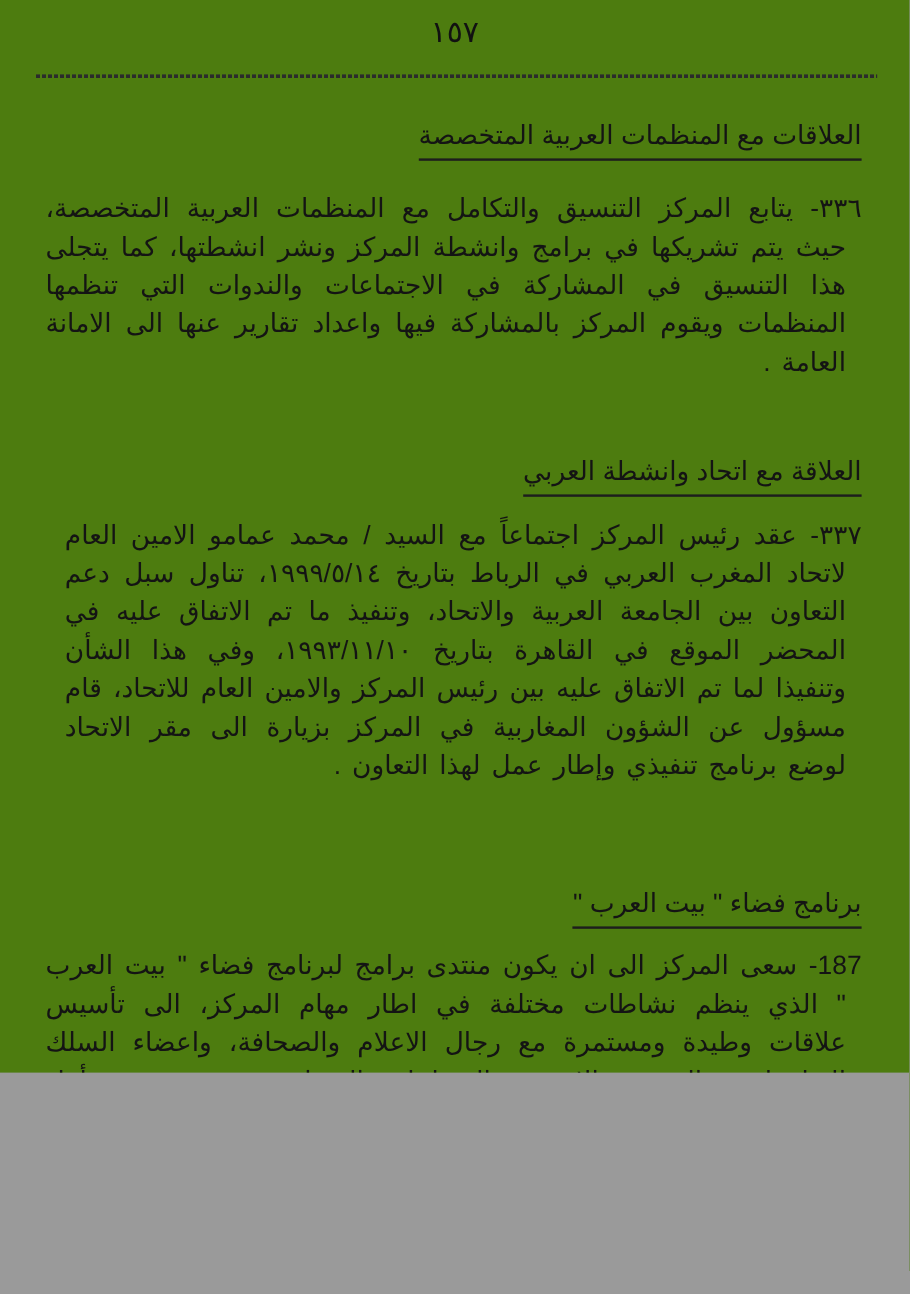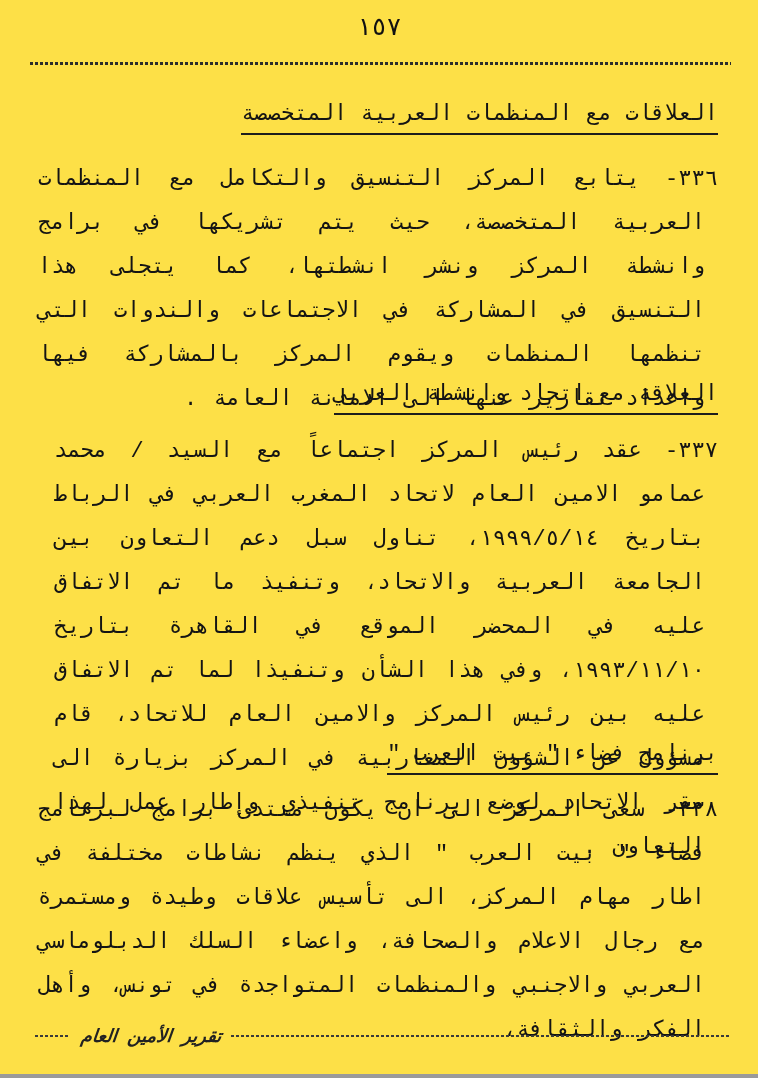--- a/index.html
+++ b/index.html
@@ -1,21 +1,21 @@
 <!DOCTYPE html>
 <html lang="ar"><head>
 <meta charset="utf-8">
 <style>
   html,body{margin:0;padding:0;background:#9a9a9a;}
   .page{
     position:relative;
-    width:758px;height:1074px;
+    width:758px;height:894px;
     margin:0 auto;
-    background:#fde047;
-    font-family:Liberation Mono, monospace;
+    background:#4d7c0f;
+    font-family:Liberation Sans, sans-serif;
     color:#141414;
     overflow:hidden;
   }
   .page-number{
     position:absolute;top:12px;left:0;right:0;
     text-align:center;
     font-size:25px;
     letter-spacing:9px;
     color:#111;
   }
@@ -33,21 +33,21 @@
     white-space:nowrap;
   }
   .heading .hline{
     display:inline-block;
     padding-bottom:6px;
     border-bottom:2px solid #1d1d1d;
     text-align:right;
   }
   .para{
     position:absolute;right:40px;left:38px;margin:0;
-    font-size:22px;line-height:44px;
+    font-size:22px;line-height:32px;
     text-align:justify;
     direction:rtl;
     word-spacing:3px;
     padding-right:13px;text-indent:-13px;
   }
   .h1pos{top:100px;}
   .p336pos{top:158px;}
   .h2pos{top:380px;}
   .p337pos{top:430px;margin-left:16px;}
   .h3pos{top:740px;}
@@ -103,21 +103,21 @@
     <p class="para p337pos">
       <span>٣٣٧-</span>
       <span>عقد رئيس المركز اجتماعاً مع السيد / محمد عمامو الامين العام لاتحاد المغرب العربي في الرباط بتاريخ ١٩٩٩/٥/١٤، تناول سبل دعم التعاون بين الجامعة العربية والاتحاد، وتنفيذ ما تم الاتفاق عليه في المحضر الموقع في القاهرة بتاريخ ١٩٩٣/١١/١٠، وفي هذا الشأن وتنفيذا لما تم الاتفاق عليه بين رئيس المركز والامين العام للاتحاد، قام مسؤول عن الشؤون المغاربية في المركز بزيارة الى مقر الاتحاد لوضع برنامج تنفيذي وإطار عمل لهذا التعاون .</span>
     </p>
 
     <h2 class="heading h3pos">
       <span class="hline">برنامج فضاء " بيت العرب "</span>
     </h2>
 
     <p class="para p338pos">
-      <span>٣٣٨-</span>
+      <span>187-</span>
       <span>سعى المركز الى ان يكون منتدى برامج لبرنامج فضاء " بيت العرب " الذي ينظم نشاطات مختلفة في اطار مهام المركز، الى تأسيس علاقات وطيدة ومستمرة مع رجال الاعلام والصحافة، واعضاء السلك الدبلوماسي العربي والاجنبي والمنظمات المتواجدة في تونس، وأهل الفكر والثقافة،</span>
     </p>
 
   </div>
 
   <div class="footer">
     <span class="dash"></span>
     <span class="sig">تقرير الأمين العام</span>
     <span class="dots"></span>
   </div>

